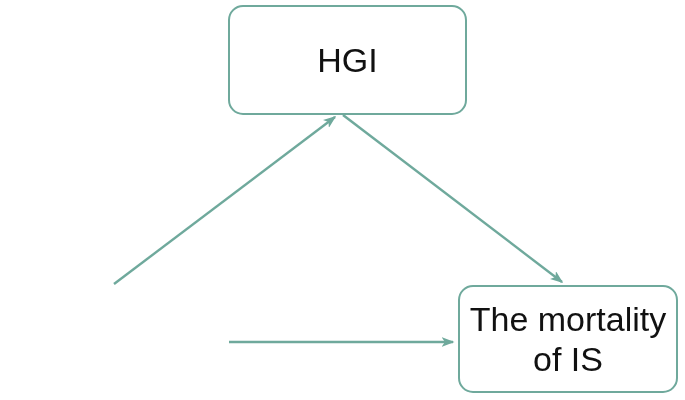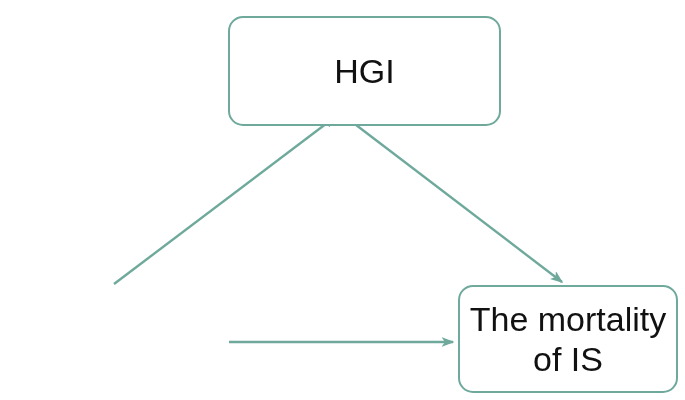--- a/index.html
+++ b/index.html
@@ -25,21 +25,21 @@
     border-radius: 15px;
     background: var(--bg);
     display: flex;
     align-items: center;
     justify-content: center;
     text-align: center;
     color: var(--text);
     font-size: 34px;
     line-height: 1.18;
   }
-  .node-hgi       { left: 228px; top: 16px;   width: 273px; height: 110px; }
+  .node-hgi       { left: 228px; top: 5px;   width: 239px; height: 110px; }
   .node-age       { left: 2px;   top: 283px; width: 226px; height: 112px; }
   .node-mortality { left: 458px; top: 285px; width: 220px; height: 108px; padding: 0 0; }
 </style>
 </head>
 <body>
 
 <div class="canvas">
 
   <svg class="edges" viewBox="0 0 685 400" xmlns="http://www.w3.org/2000/svg">
     <defs>

